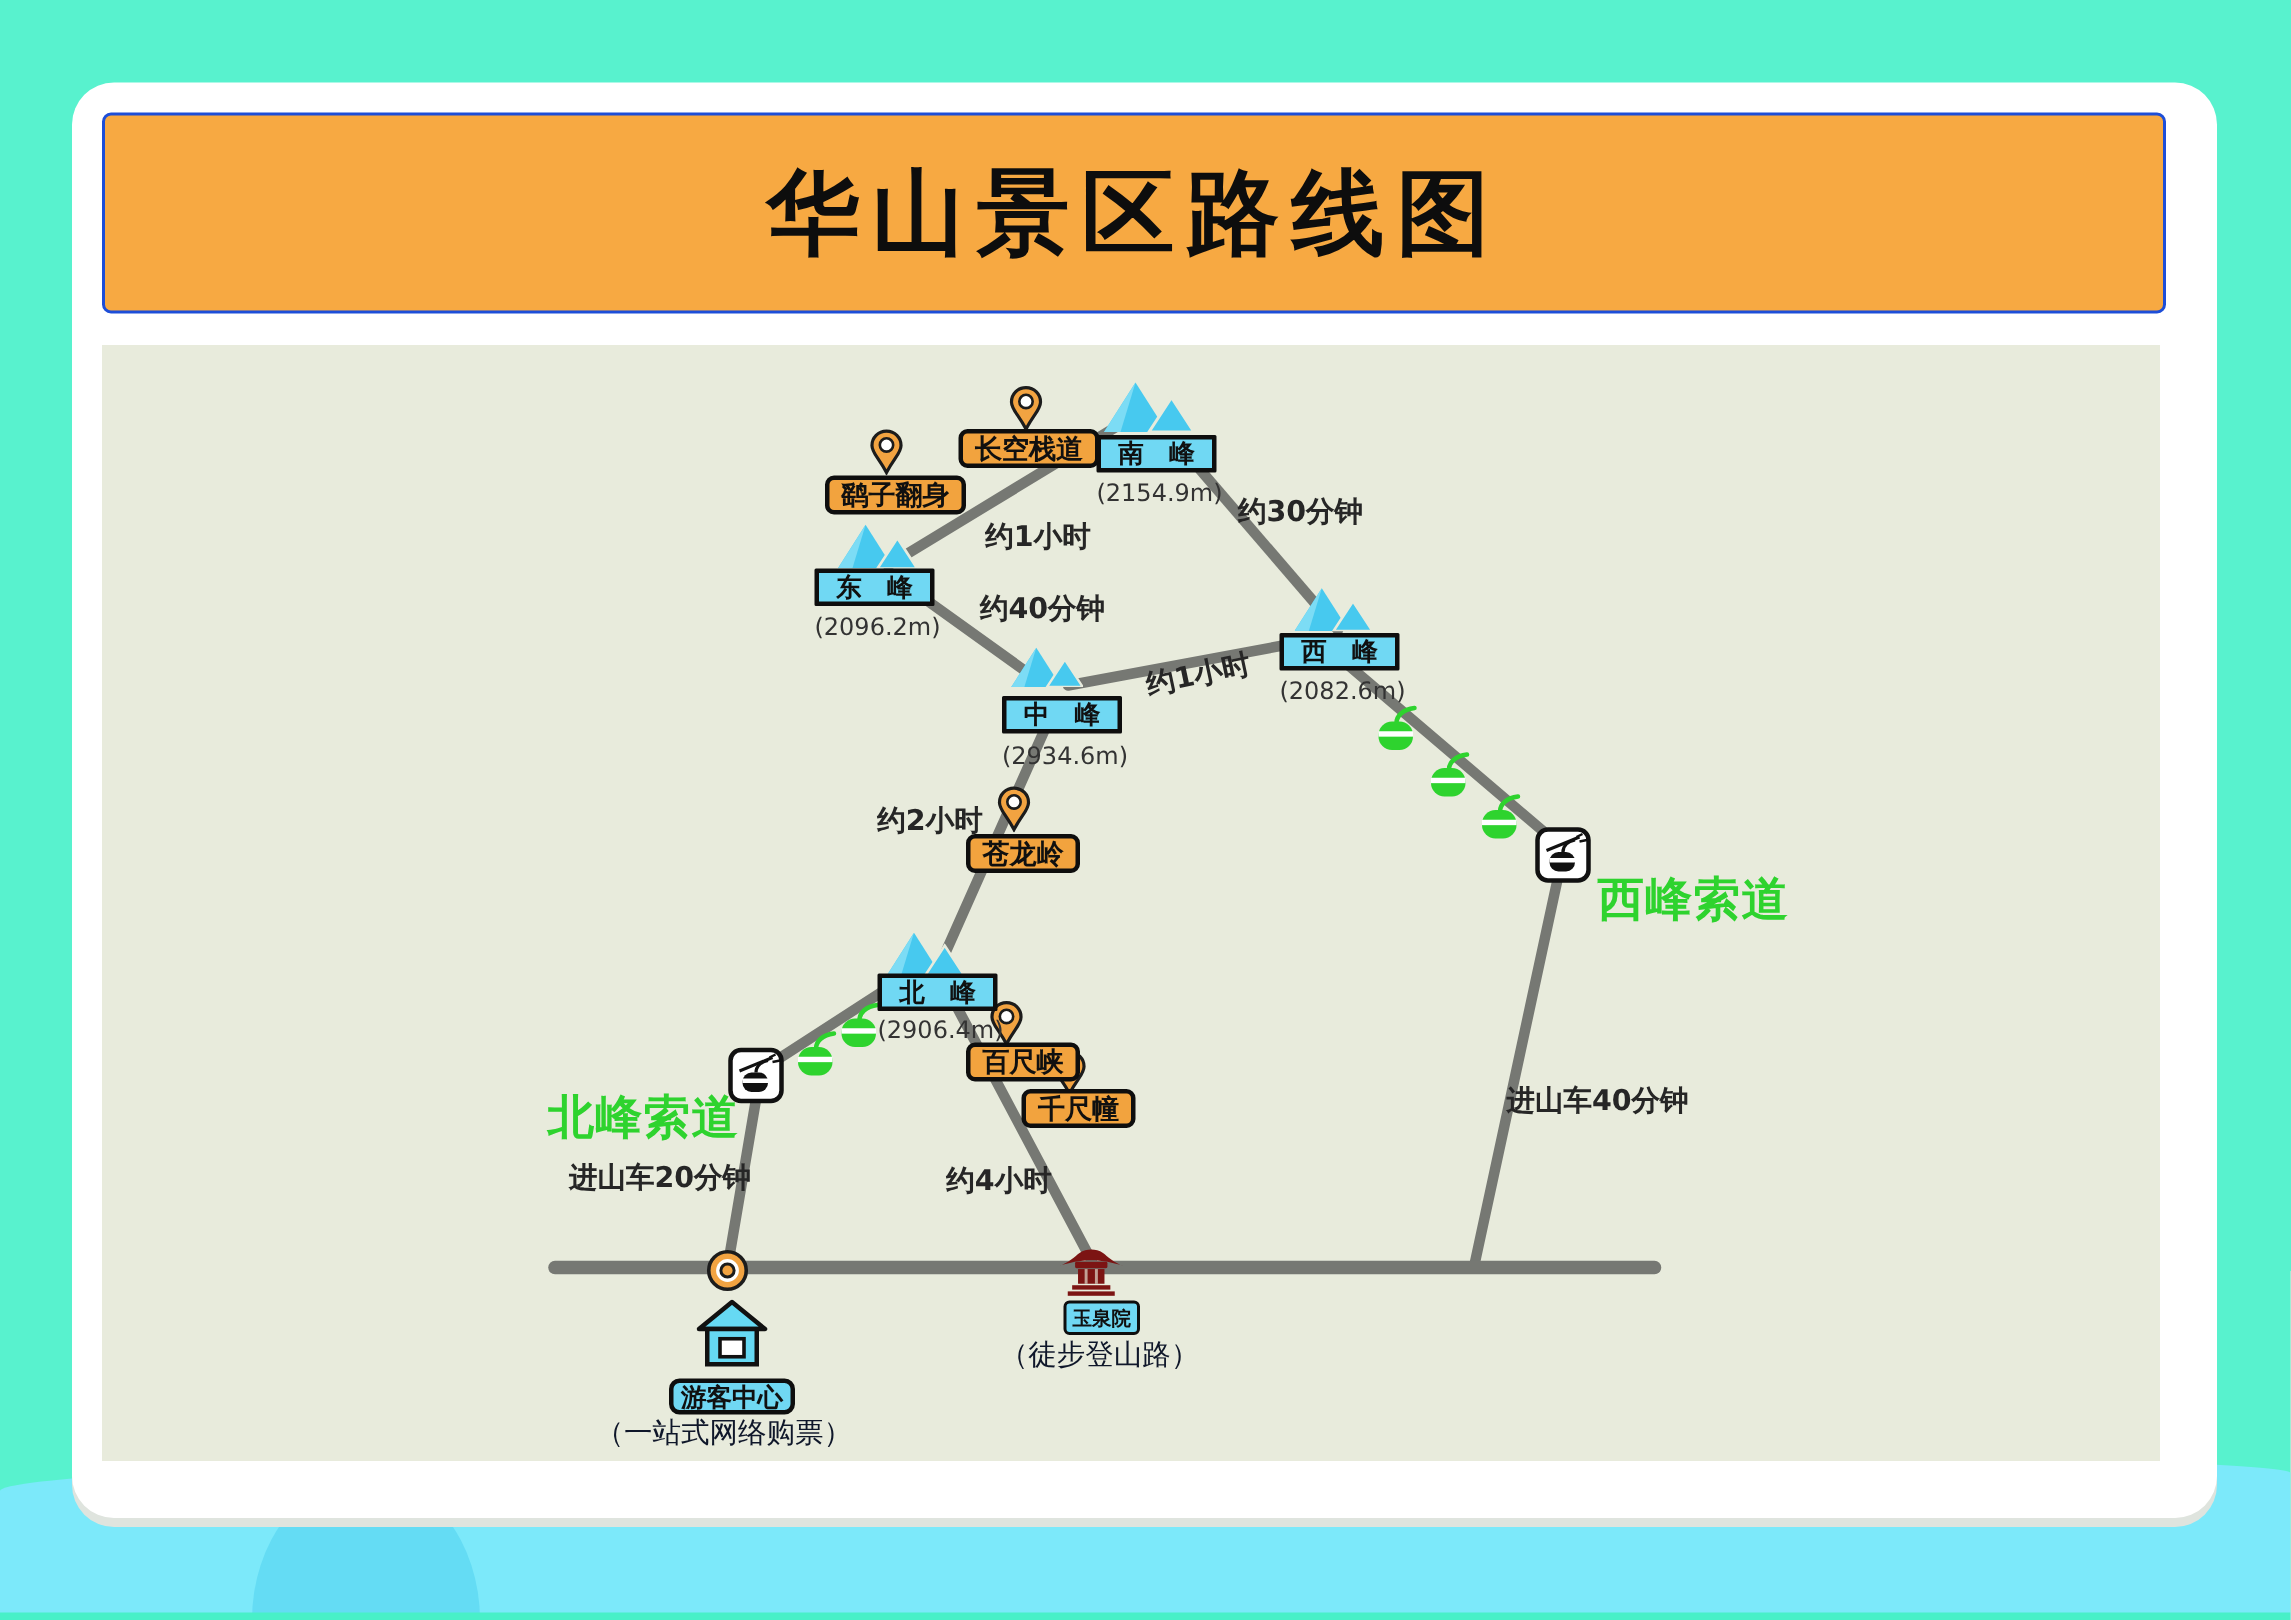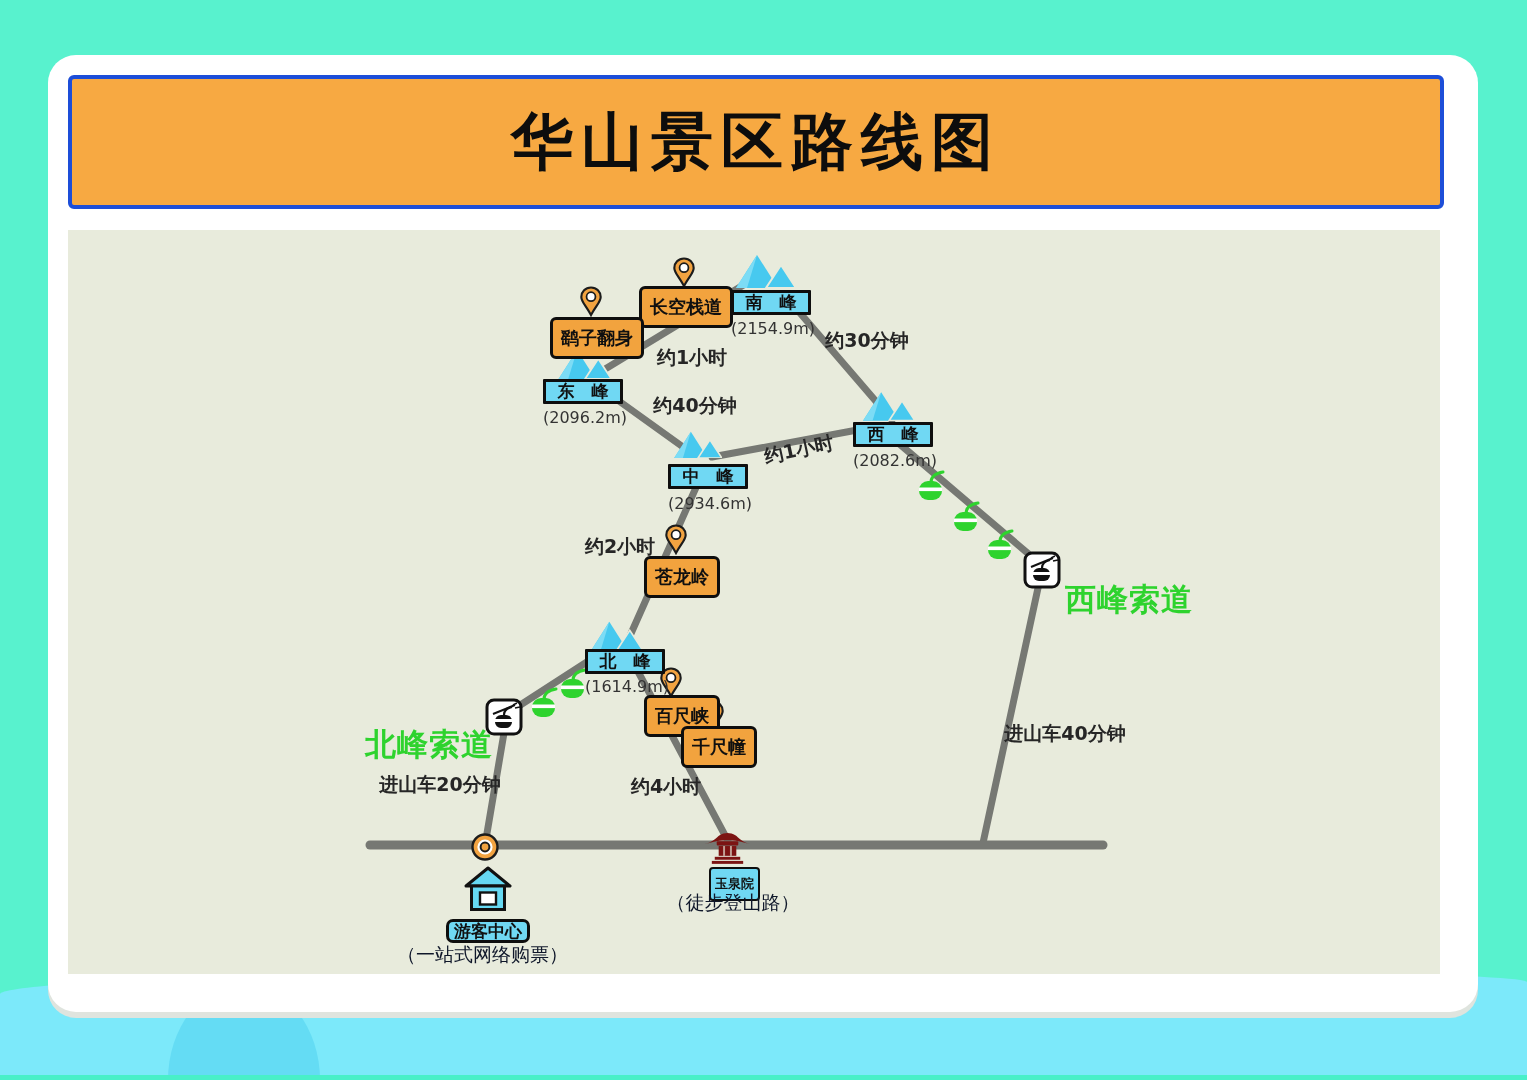--- a/index.html
+++ b/index.html
@@ -13,39 +13,39 @@
   .wave { position:absolute; left:0; right:0; bottom:0; height:112px;
     background:#7CE9FA; border-radius:60% 40% 0 0 / 26px 14px 0 0; }
   .wave-bump { position:absolute; left:168px; bottom:0; width:152px; height:96px;
     background:#64DCF4; border-radius:50% 50% 0 0 / 100% 100% 0 0; }
   .bottom-strip { position:absolute; left:0; right:0; bottom:0; height:5px; background:#48F0C8; }
 
   .card { position:absolute; left:48px; top:55px; width:1430px; height:957px;
     background:#ffffff; border-radius:28px; box-shadow:0 6px 0 #dfe4de; }
 
   .banner { position:absolute; left:68px; top:75px; width:1376px; height:134px;
-    background:#F7A942; border:4px solid #1d4ed8; border-radius:6px;
+    background:#F7A942; border:2px solid #1d4ed8; border-radius:6px;
     display:flex; align-items:center; justify-content:center; }
   .banner h1 { font-size:62px; font-weight:900; letter-spacing:8px; color:#0d0d0d; }
 
   .map { position:absolute; left:68px; top:230px; width:1372px; height:744px;
     background:#E8EBDC; }
 
   .map svg.lines { position:absolute; left:0; top:0; }
   .abs { position:absolute; }
 
   .peak-label, .spot-label, .mini-label {
     position:absolute; display:flex; align-items:center; justify-content:center;
     font-weight:bold; color:#101010; background:#70D8F3;
     border:3px solid #0e0e0e; border-radius:1px;
   }
   .peak-label { width:80px; height:25px; font-size:17px; }
   .spot-label { background:#F2A33E; border-radius:6px; font-size:18px;
-    padding:1px 8px; height:42px; white-space:nowrap; }
-  .mini-label { font-size:13px; padding:0 4px; height:34px; border-width:2px; border-radius:4px; }
+    padding:1px 8px; height:26px; white-space:nowrap; }
+  .mini-label { font-size:13px; padding:0 4px; height:23px; border-width:2px; border-radius:4px; }
 
   .elev { position:absolute; width:120px; text-align:center; font-size:16px; color:#333; }
   .rl { position:absolute; text-align:center; font-weight:bold; font-size:19px; color:#262626; white-space:nowrap; }
   .cable-name { position:absolute; font-size:31px; font-weight:bold; color:#2ED32E; letter-spacing:1px; white-space:nowrap;margin-top:23px; }
   .note { position:absolute; text-align:center; font-size:19px; color:#0f172a; white-space:nowrap; }
 </style>
 </head>
 <body>
 
 <svg width="0" height="0" style="position:absolute" aria-hidden="true">
@@ -173,21 +173,21 @@
 
   <div class="peak-label" style="left:663px;top:60px">南　峰</div>
   <div class="elev" style="left:645px;top:89px">(2154.9m)</div>
   <div class="peak-label" style="left:475px;top:149px">东　峰</div>
   <div class="elev" style="left:457px;top:178px">(2096.2m)</div>
   <div class="peak-label" style="left:785px;top:192px">西　峰</div>
   <div class="elev" style="left:767px;top:221px">(2082.6m)</div>
   <div class="peak-label" style="left:600px;top:234px">中　峰</div>
   <div class="elev" style="left:582px;top:264px">(2934.6m)</div>
   <div class="peak-label" style="left:517px;top:419px">北　峰</div>
-  <div class="elev" style="left:499px;top:447px">(1614.9m)</div>
+  <div class="elev" style="left:499px;top:447px">(2906.4m)</div>
 
   <div class="spot-label" style="left:571px;top:56px">长空栈道</div>
   <div class="spot-label" style="left:482px;top:87px">鹞子翻身</div>
   <div class="spot-label" style="left:576px;top:326px">苍龙岭</div>
   <div class="spot-label" style="left:576px;top:465px">百尺峡</div>
   <div class="spot-label" style="left:613px;top:496px">千尺幢</div>
 
   <svg class="abs" style="left:417px;top:468px" width="38" height="38">
       <use href="#sym-station"></use>
     </svg>

